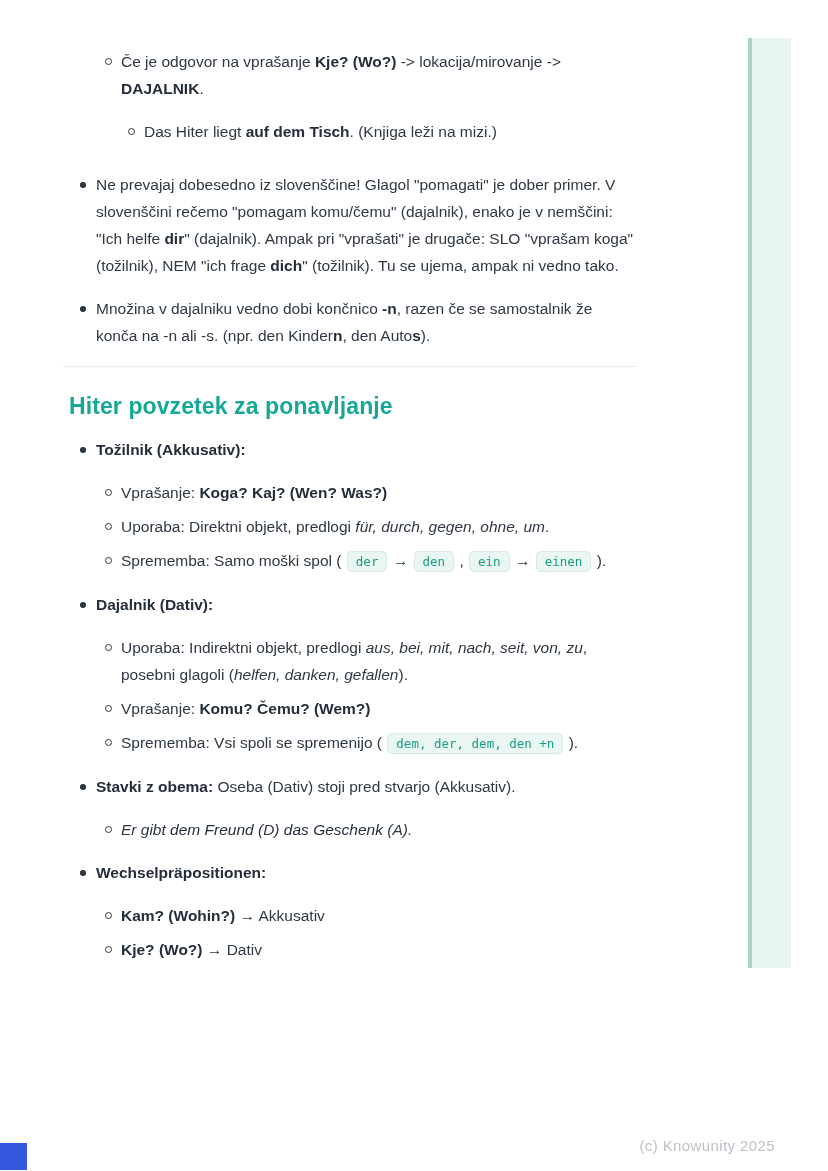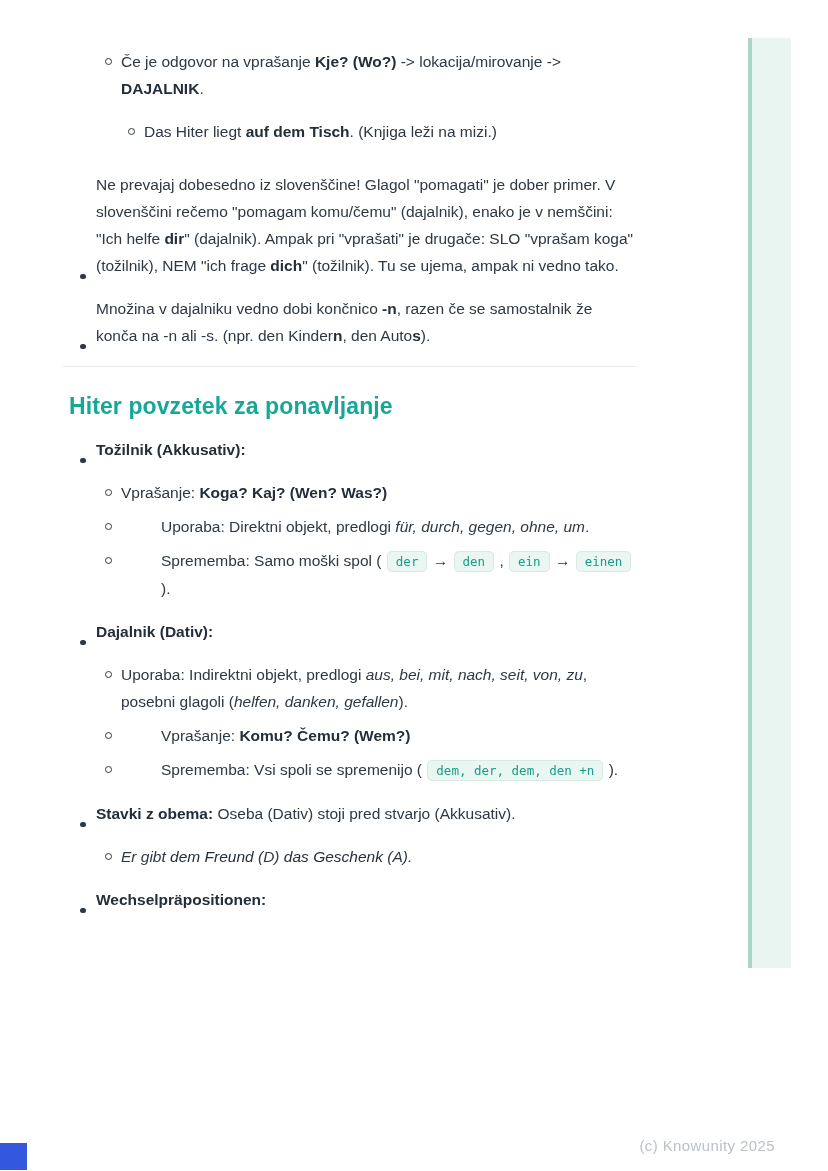--- a/index.html
+++ b/index.html
@@ -8,25 +8,25 @@
     background:#ffffff;color:#2e3843;
     font-family:"Liberation Sans","DejaVu Sans",sans-serif;
     font-size:15.5px;
   }
   .content{position:absolute;left:69px;top:32px;width:568px;}
   .row{display:flex;line-height:27px;margin-top:16px;}
   .bullet{flex:none;width:16px;display:flex;justify-content:flex-start;}
   .b-disc{width:5.5px;height:5.5px;border-radius:50%;background:#2e3843;margin-top:11px;}
   .b-circle{width:5px;height:5px;border-radius:50%;border:1.5px solid #2e3843;margin-top:10px;box-sizing:content-box;}
   .rt{flex:1;min-width:0;}
-  .l1{padding-left:11px;align-items:flex-end;}
+  .l1{padding-left:11px;}
   .l2{padding-left:36px;}
   .l3{padding-left:59px;}
   .sublist{margin-top:14px;}
-  .sublist .row + .row{margin-top:7px;gap:40px;}
+  .sublist .row + .row{margin-top:7px;}
   .toplist .item + .item{margin-top:14px;}
   .list-intro .sublist{margin-top:6px;}
   .list-main{margin-top:26px;}
   .list-main .item + .item{margin-top:11px;}
   .bold{font-weight:700;color:#242e3a;}
   .ital{font-style:italic;}
   .bold.ital{font-weight:400;font-style:italic;}
   .chip{
     font-family:"DejaVu Sans Mono","Liberation Mono",monospace;
     font-size:12.5px;color:#1a9c87;background:#e9f6f1;
@@ -170,20 +170,34 @@
           </div>
         </div>
       </div>
       <div class="item">
         <div class="row l1">
           <span class="bullet">
             <span class="b-disc"></span>
           </span>
           <div class="rt"><span class="bold">Wechselpräpositionen:</span></div>
         </div>
+        <div class="sublist">
+          <div class="row l2">
+            <span class="bullet">
+              <span class="b-circle"></span>
+            </span>
+            <div class="rt"><span class="bold">Kam? (Wohin?)</span><span> → Akkusativ</span></div>
+          </div>
+          <div class="row l2">
+            <span class="bullet">
+              <span class="b-circle"></span>
+            </span>
+            <div class="rt"><span class="bold">Kje? (Wo?)</span><span> → Dativ</span></div>
+          </div>
+        </div>
       </div>
     </div>
 
 </div>
 
 <div class="side-bar" style="background: rgb(233, 245, 241); border-left-color: rgb(169, 214, 201);"></div>
 
 <div class="copyright">(c) Knowunity 2025</div>
 
 <div class="corner-marker" style="background: rgb(52, 87, 224);"></div>

